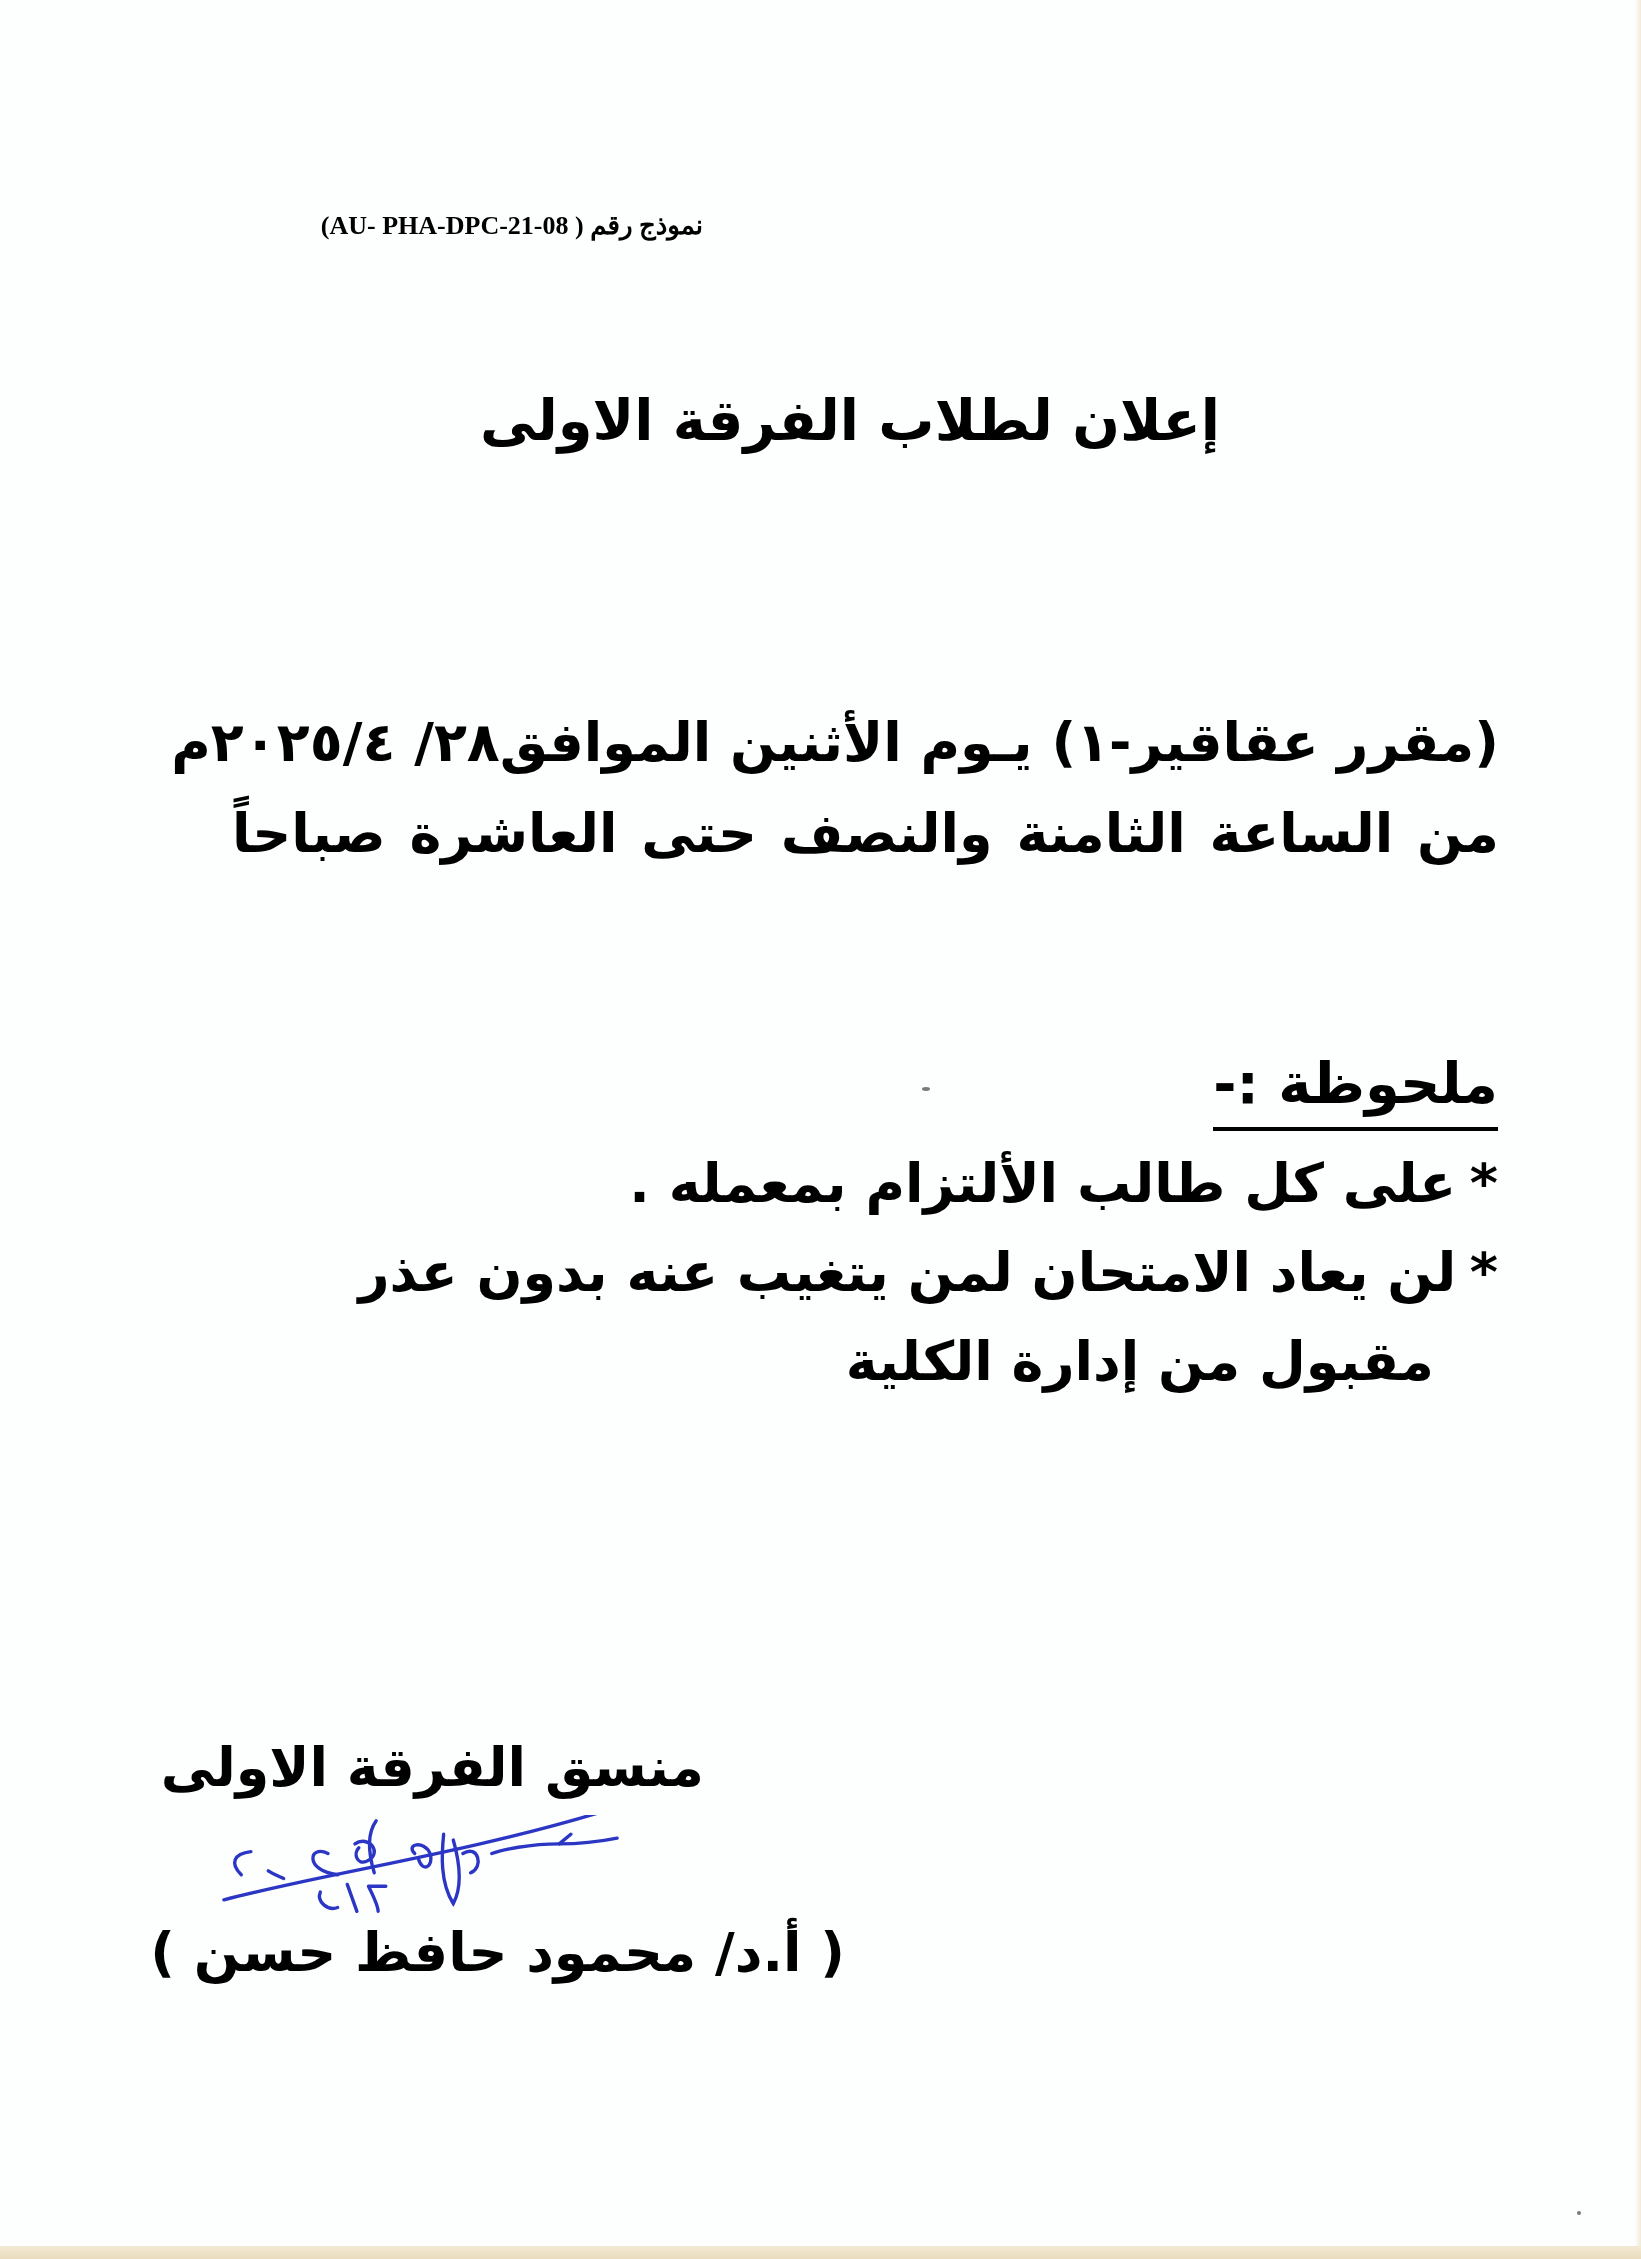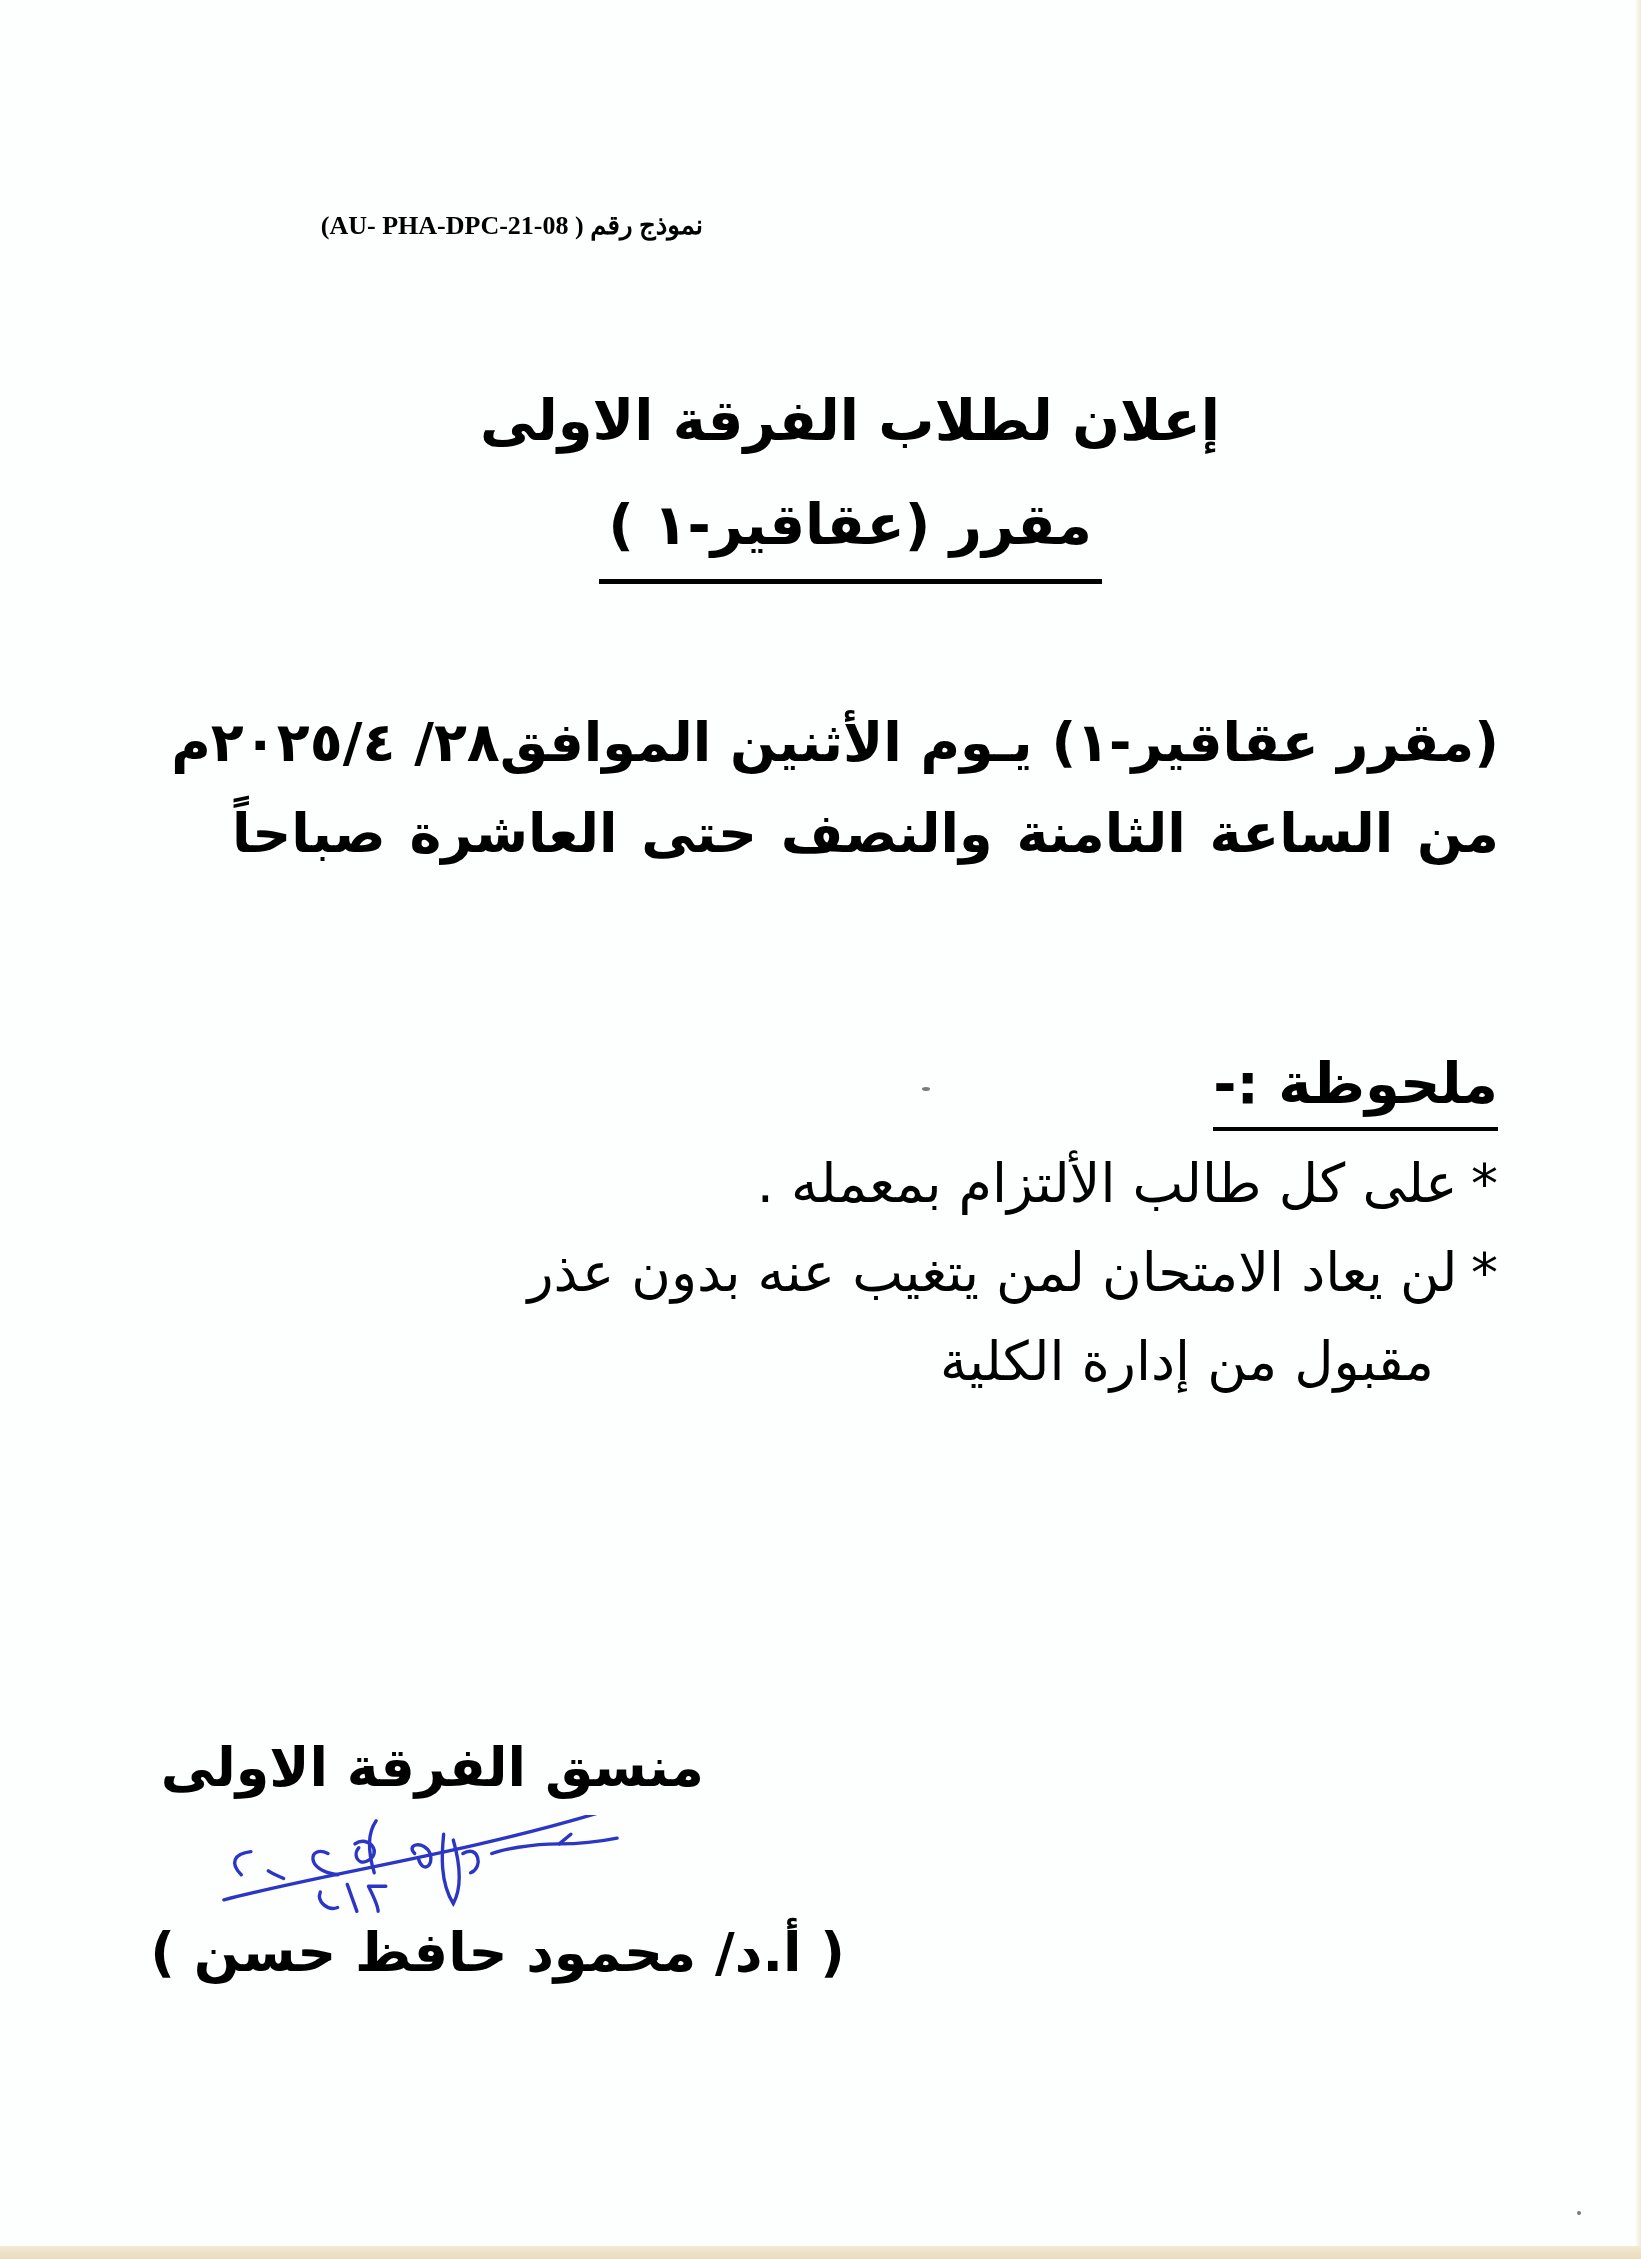--- a/index.html
+++ b/index.html
@@ -43,21 +43,21 @@
     .body-line { white-space: nowrap; text-align: justify; text-align-last: justify; }
     .body-line.last { text-align-last: right; }
     .note-heading {
       position: absolute; top: 1045px; right: 143px;
       direction: rtl; font-family: "DejaVu Sans", sans-serif; font-weight: bold;
       font-size: 56px; line-height: 77px;
       border-bottom: 4.8px solid #000; padding-bottom: 5px; white-space: nowrap;
     }
     .note-list {
       position: absolute; top: 1139px; right: 143px; width: 1159px;
-      direction: rtl; font-family: "DejaVu Sans", sans-serif; font-weight: normal;
+      direction: rtl; font-family: "DejaVu Sans", sans-serif; font-weight: bold;
       font-size: 54px; line-height: 89px;
     }
     .note-item { white-space: nowrap; }
     .note-item .star { display: inline-block; margin-left: 13.5px; }
     .note-cont { padding-right: 64px; white-space: nowrap; }
     .sign-title {
       position: absolute; top: 1736px; left: 221px; width: 483px;
       direction: rtl; text-align: right;
       font-family: "DejaVu Sans", sans-serif; font-weight: bold; font-size: 54px;
       white-space: nowrap;
@@ -76,21 +76,20 @@
 </head>
 <body>
 
 <div class="page-edge-right"></div>
 <div class="page-edge-bottom"></div>
 
 <div class="form-number">نموذج رقم ( AU- PHA-DPC-21-08)</div>
 
 <div class="title-block">
   <div class="title-line">إعلان لطلاب الفرقة الاولى</div>
-  <div class="title-line sub">مقرر (عقاقير-١ )</div>
 </div>
 
 <div class="body-block">
   <div class="body-line">(مقرر عقاقير-١) يـوم الأثنين الموافق٢٨/ ٢٠٢٥/٤م</div>
   <div class="body-line">من الساعة  الثامنة والنصف حتى العاشرة صباحاً</div>
 </div>
 
 <div class="note-heading">ملحوظة :-</div>
 
 <div class="note-list">

